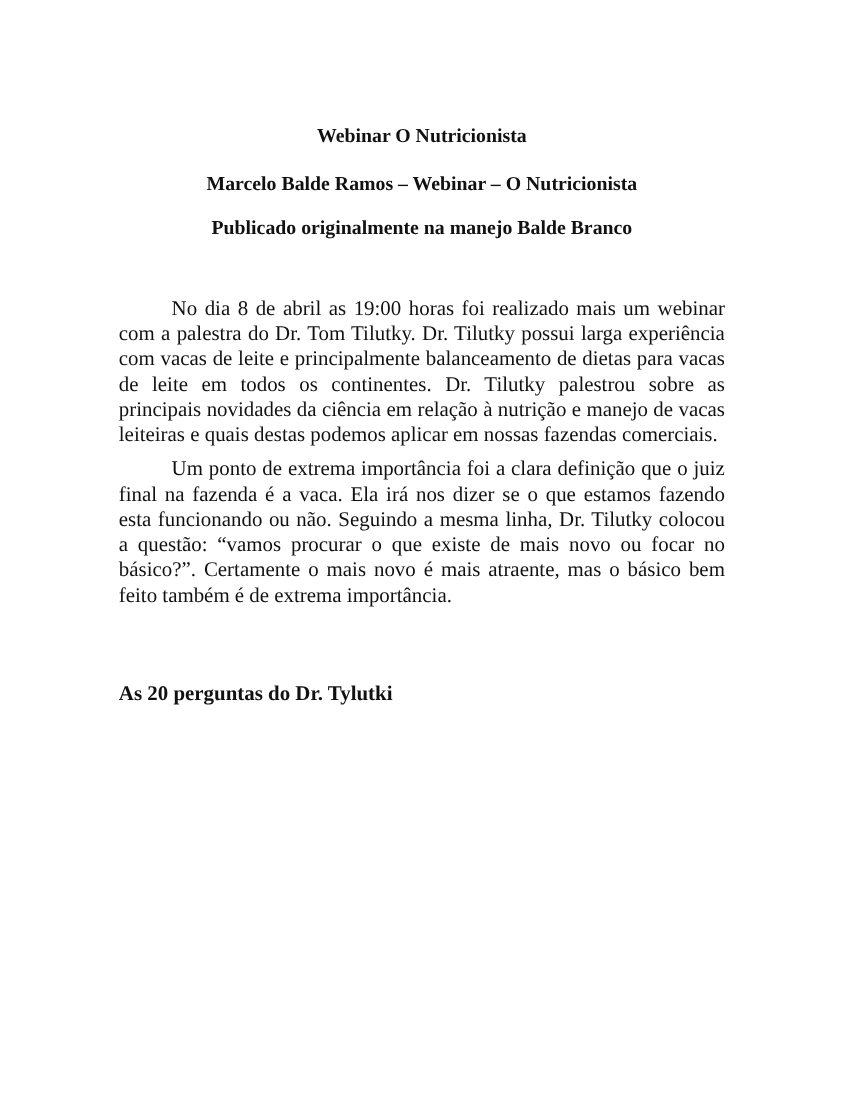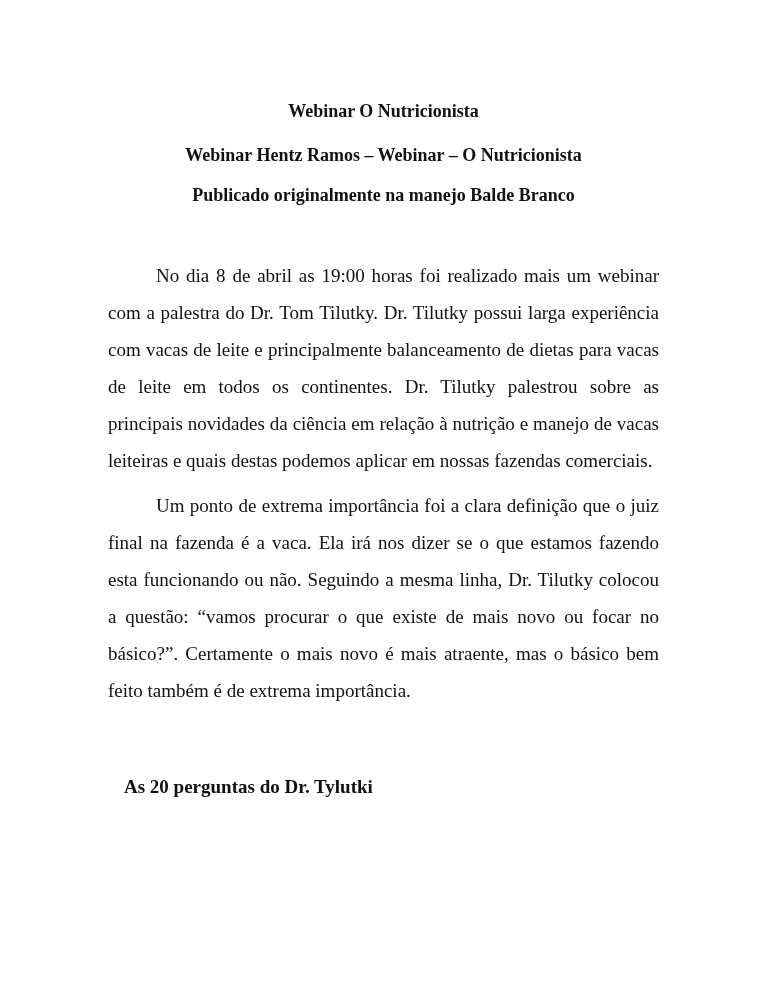--- a/index.html
+++ b/index.html
@@ -2,35 +2,35 @@
 <html><head>
 <meta charset="utf-8">
 <style>
   html, body { margin: 0; padding: 0; background: #ffffff; }
   body { width: 768px; height: 994px; overflow: hidden; position: relative; }
   .page {
     position: absolute; left: 108px; top: 100px; width: 551px;
     font-family: "Liberation Serif", serif; color: #111111; font-size: 19px;
   }
   .title { font-weight: bold; text-align: center; font-size: 18px; margin: 0; line-height: 22px; }
-  .t1 { margin-top: 0; }
+  .t1 { margin-top: 12px; }
   .t2 { margin-top: 22px; }
   .t3 { margin-top: 18px; }
   .para {
-    text-align: justify; text-indent: 48px; line-height: 37px; margin: 0;
+    text-align: justify; text-indent: 48px; line-height: 23px; margin: 0;
   }
   .p1 { margin-top: 51px; }
   .p2 { margin-top: 8px; }
   .section {
-    font-weight: bold; font-size: 19px; margin: 16px; margin-top: 66px; line-height: 24px;
+    font-weight: bold; font-size: 19px; margin: 0; margin-top: 66px; line-height: 24px;
   }
 </style>
 </head>
 <body>
 
 <div class="page">
   <h1 class="title t1">Webinar O Nutricionista</h1>
-  <h2 class="title t2">Webinar Hentz Ramos – Webinar – O Nutricionista</h2>
+  <h2 class="title t2">Marcelo Balde Ramos – Webinar – O Nutricionista</h2>
   <h3 class="title t3">Publicado originalmente na manejo Balde Branco</h3>
   <p class="para p1">No dia 8 de abril as 19:00 horas foi realizado mais um webinar com a palestra do Dr. Tom Tilutky. Dr. Tilutky possui larga experiência com vacas de leite e principalmente balanceamento de dietas para vacas de leite em todos os continentes. Dr. Tilutky palestrou sobre as principais novidades da ciência em relação à nutrição e manejo de vacas leiteiras e quais destas podemos aplicar em nossas fazendas comerciais.</p>
   <p class="para p2">Um ponto de extrema importância foi a clara definição que o juiz final na fazenda é a vaca. Ela irá nos dizer se o que estamos fazendo esta funcionando ou não. Seguindo a mesma linha, Dr. Tilutky colocou a questão: “vamos procurar o que existe de mais novo ou focar no básico?”. Certamente o mais novo é mais atraente, mas o básico bem feito também é de extrema importância.</p>
   <h2 class="section">As 20 perguntas do Dr. Tylutki</h2>
 </div>
 
 </body></html>

